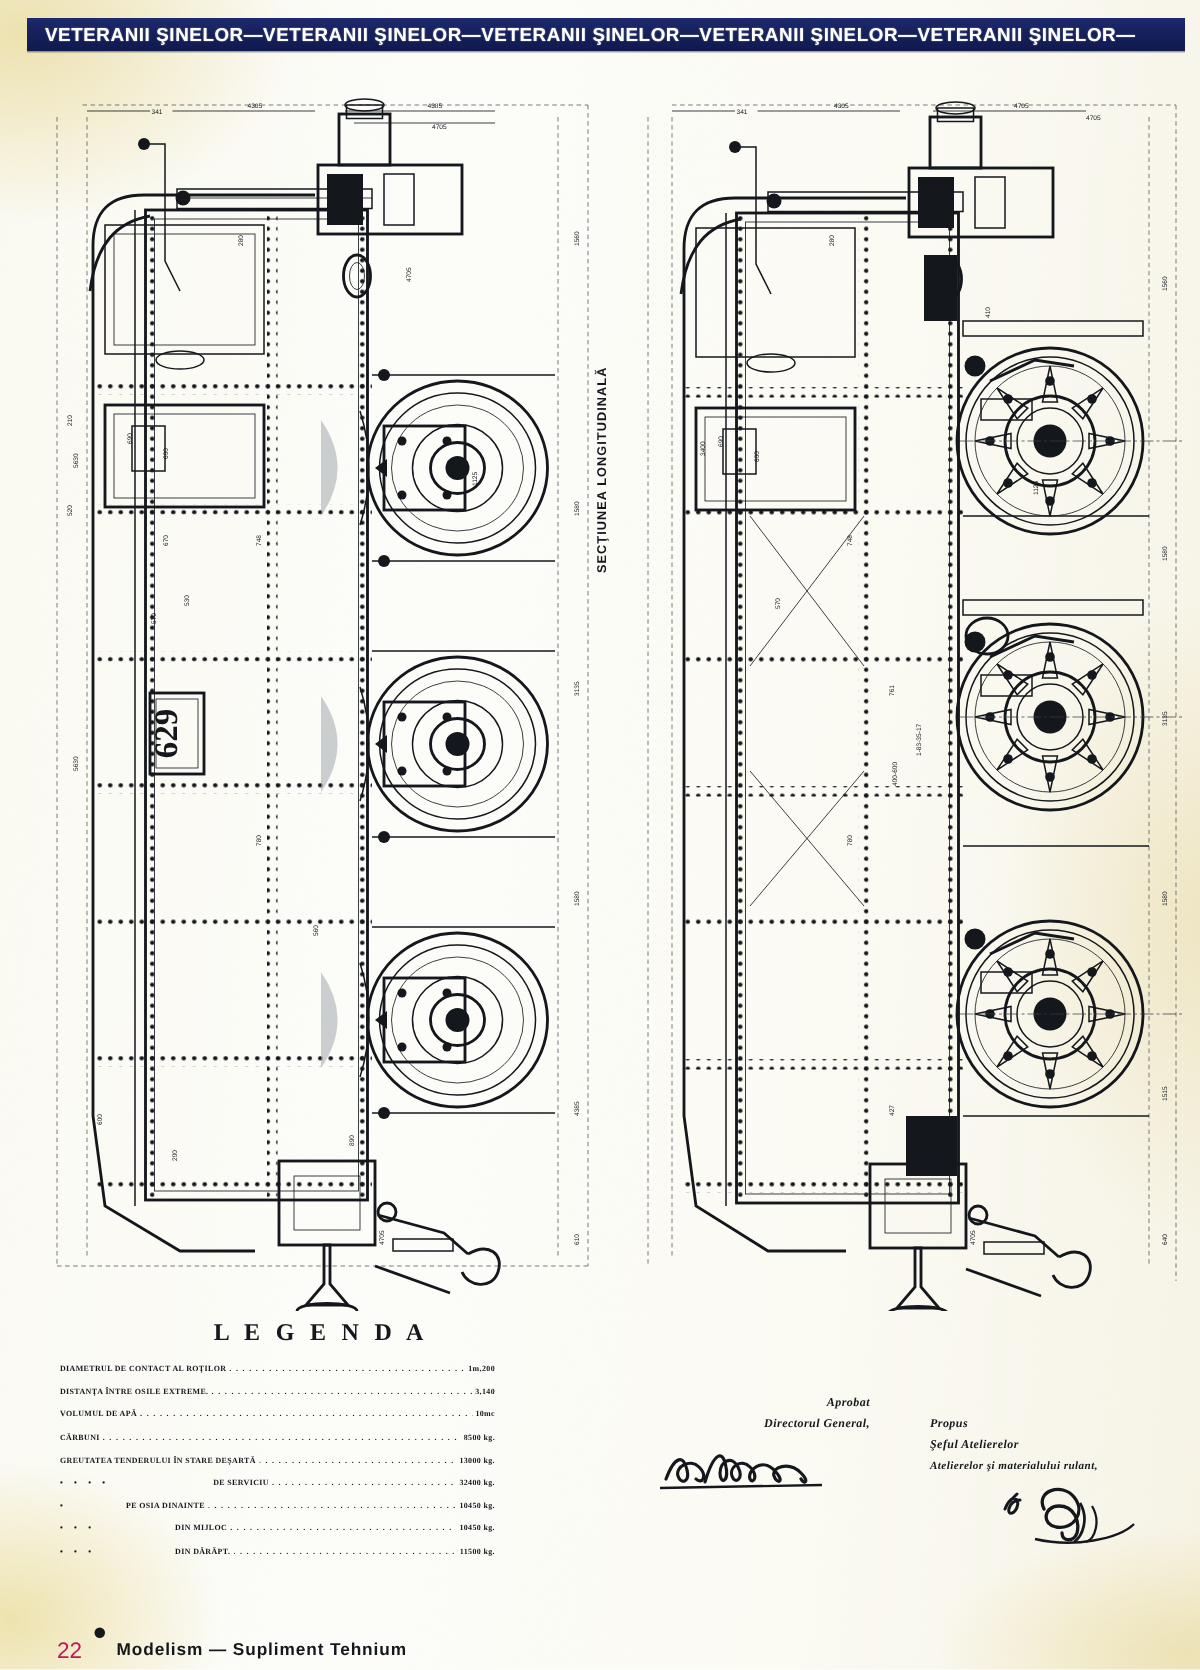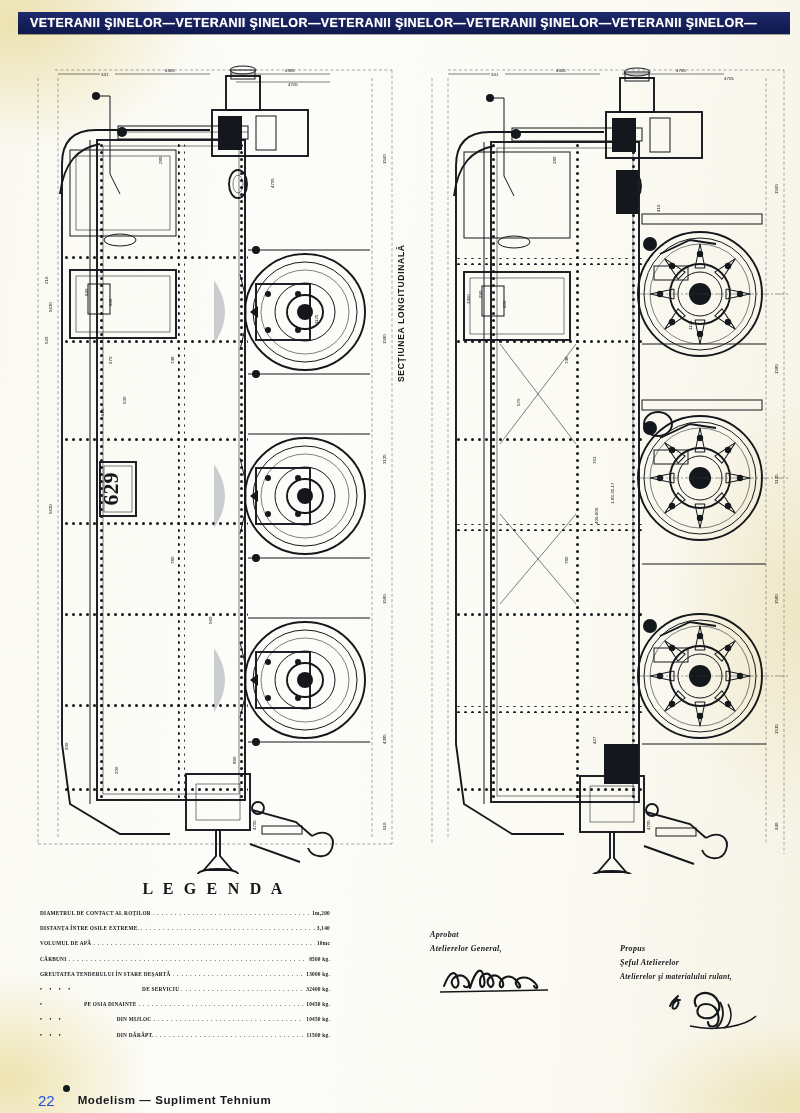--- a/index.html
+++ b/index.html
@@ -67,29 +67,29 @@
   .lrow .lbl{white-space:nowrap;}
   .lrow .dots{flex:1;overflow:hidden;white-space:nowrap;margin:0 2px;
               letter-spacing:3.1px;color:#14171c;font-size:5.3px;}
   .lrow .val{white-space:nowrap;}
   .lrow.ind1 .lbl{padding-left:66px;}
   .lrow.ind2 .lbl{padding-left:36px;}
   .lrow.ind3 .lbl{padding-left:50px;}
   .lrow.ind4 .lbl{padding-left:50px;}
   .lead{letter-spacing:3.1px;margin-right:3px;}
   
-  #sig-left{position:absolute;left:430px;top:930px;width:150px;text-align:left;}
+  #sig-left{position:absolute;left:430px;top:930px;width:150px;text-align:right;}
   #sig-right{position:absolute;left:620px;top:944px;width:180px;text-align:left;}
   .sig-t{font-family:"Liberation Serif",serif;font-style:italic;font-weight:bold;
          font-size:8px;color:#14171c;margin-bottom:5px;letter-spacing:.3px;}
   .sig-t.small{font-size:7.4px;}
   .sigmark{height:40px;position:relative;}
   
   #footer{position:absolute;left:38px;top:1068px;display:flex;align-items:center;gap:8px;}
-  #footer .pg{font-size:15px;font-weight:normal;color:#1d4ed8;font-family:"Liberation Sans",sans-serif;margin-top:24px;}
+  #footer .pg{font-size:15px;font-weight:normal;color:#be185d;font-family:"Liberation Sans",sans-serif;margin-top:24px;}
   #footer .dot{width:7px;height:7px;border-radius:50%;background:#14171c;display:inline-block;}
   #footer .ftxt{font-size:11.5px;font-weight:bold;color:#14171c;letter-spacing:.6px;
                 font-family:"Liberation Sans",sans-serif;margin-top:23px;}
 </style>
 </head>
 <body>
 
 <div id="page"></div>
 
 <svg class="grain" width="800" height="1113">
@@ -496,21 +496,21 @@
         <span class="lead">•        •     •</span>
         <span class="lbl">DIN DĂRĂPT.</span>
         <span class="dots">............................................................</span>
         <span class="val">11500 kg.</span>
       </div>
     </div>
 </div>
 
 <div id="sig-left">
   <div class="sig-t">Aprobat</div>
-  <div class="sig-t">Atelierelor General,</div>
+  <div class="sig-t">Directorul General,</div>
   <div class="sigmark">
     <svg width="150" height="40" viewBox="0 0 150 40">
       <path d="M14,28 C20,12 26,12 28,22 C30,30 24,32 22,26 C20,20 30,14 36,20
                C42,26 38,32 34,28 M40,30 C46,10 52,8 54,20 C56,30 50,32 50,24
                C50,16 58,12 62,20 C66,28 60,32 58,26 C56,20 64,14 70,20
                C76,26 72,32 70,28 C68,22 78,14 86,22 C94,30 88,32 86,26
                C84,20 96,16 104,24 C110,30 106,32 104,28" fill="none" stroke="#14171c" stroke-width="2.1" stroke-linecap="round"></path>
       <path d="M10,34 L118,32" fill="none" stroke="#14171c" stroke-width="1.6"></path>
     </svg>
   </div>

